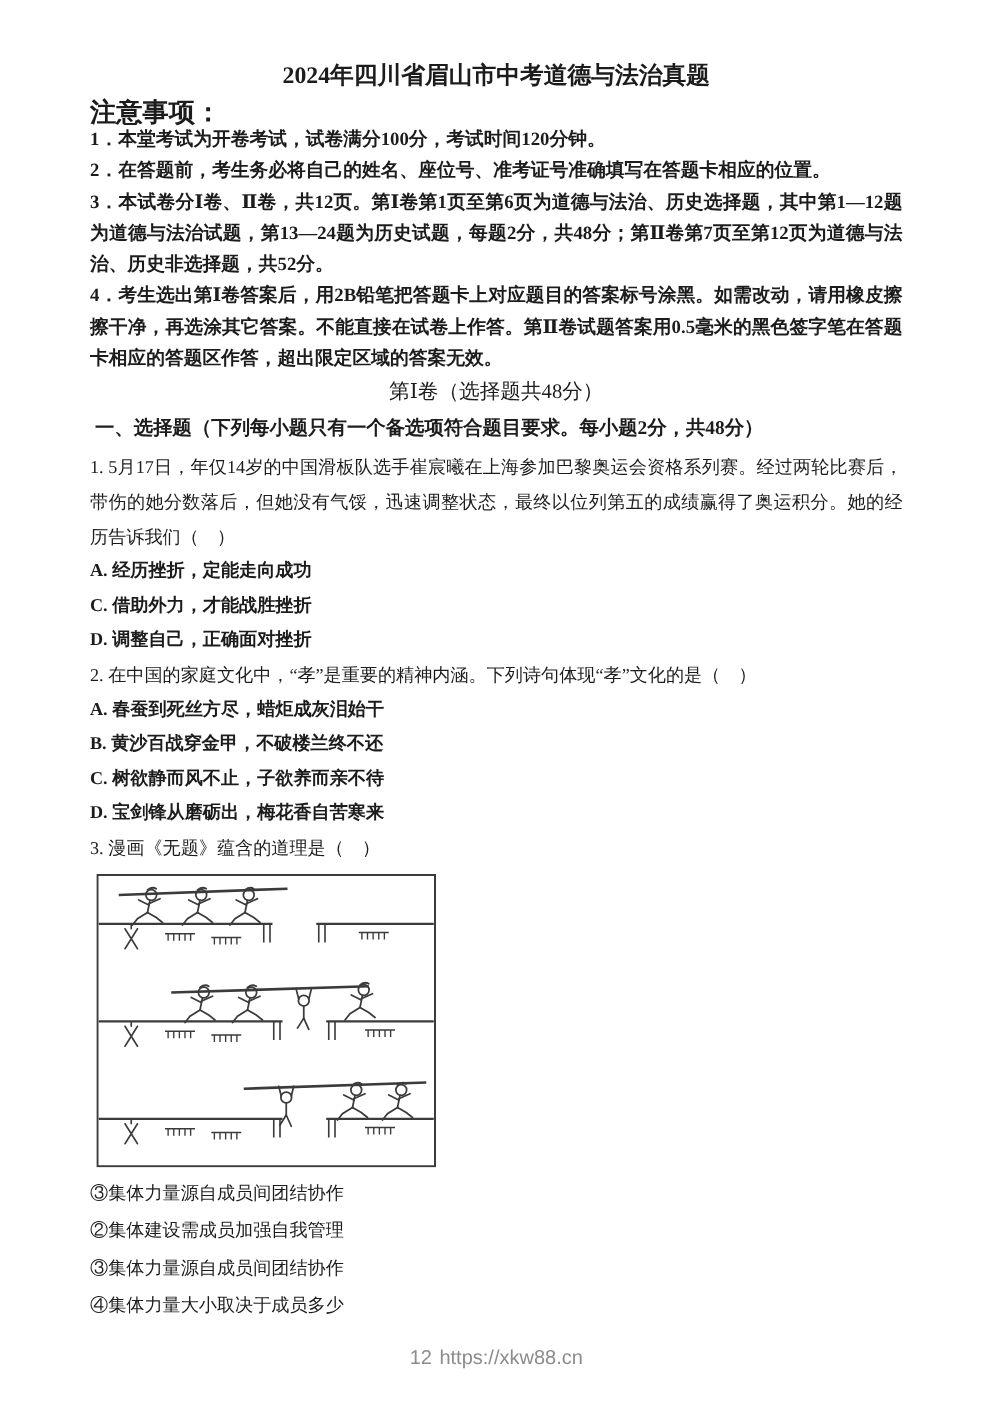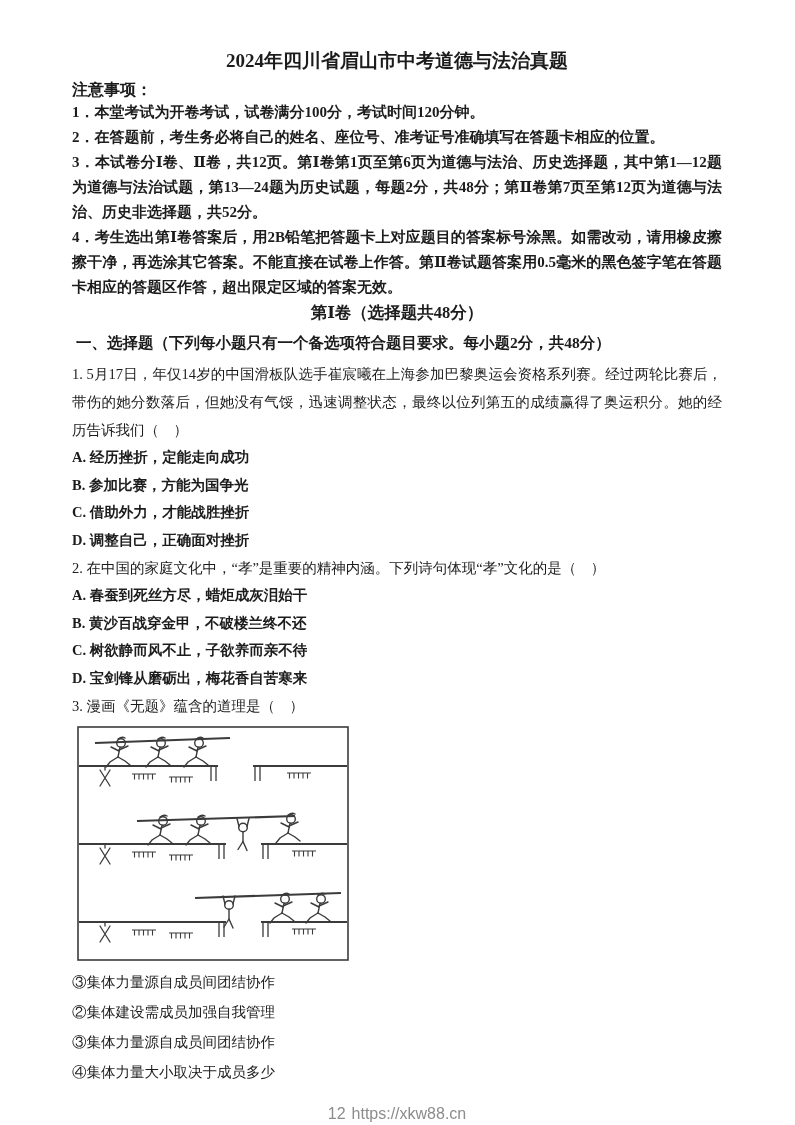--- a/index.html
+++ b/index.html
@@ -22,38 +22,38 @@
     background: #ffffff;
   }
   .doc-title {
     font-size: 19px;
     line-height: 26px;
     font-weight: bold;
     text-align: center;
     margin: 0 0 6px 0;
   }
   .notices-heading {
-    font-size: 16px;
+    font-size: 21px;
     line-height: 20px;
     font-weight: bold;
     margin: 0;
     font-family: Liberation Serif, serif;
   }
   .notice {
     font-size: 15px;
     line-height: 25px;
     font-weight: bold;
     margin: 0;
     text-align: justify;
     text-justify: inter-character;
   }
   .section-header {
     font-size: 16.5px;
     line-height: 26px;
-    font-weight: bold;
+    font-weight: normal;
     text-align: center;
     margin: 0;
   }
   .instruction {
     font-size: 15.5px;
     line-height: 26px;
     font-weight: bold;
     margin: 4px;
   }
   .stem {
@@ -107,21 +107,20 @@
     <p class="notice">3．本试卷分Ⅰ卷、Ⅱ卷，共12页。第Ⅰ卷第1页至第6页为道德与法治、历史选择题，其中第1—12题为道德与法治试题，第13—24题为历史试题，每题2分，共48分；第Ⅱ卷第7页至第12页为道德与法治、历史非选择题，共52分。</p>
     <p class="notice">4．考生选出第Ⅰ卷答案后，用2B铅笔把答题卡上对应题目的答案标号涂黑。如需改动，请用橡皮擦擦干净，再选涂其它答案。不能直接在试卷上作答。第Ⅱ卷试题答案用0.5毫米的黑色签字笔在答题卡相应的答题区作答，超出限定区域的答案无效。</p>
   </div>
 
   <p class="section-header">第Ⅰ卷（选择题共48分）</p>
   <p class="instruction">一、选择题（下列每小题只有一个备选项符合题目要求。每小题2分，共48分）</p>
 
   <div>
     <p class="stem">1. 5月17日，年仅14岁的中国滑板队选手崔宸曦在上海参加巴黎奥运会资格系列赛。经过两轮比赛后，带伤的她分数落后，但她没有气馁，迅速调整状态，最终以位列第五的成绩赢得了奥运积分。她的经历告诉我们（　）</p>
     <p class="option">A. 经历挫折，定能走向成功</p>
-    <p class="option">B. 参加比赛，方能为国争光</p>
     <p class="option">C. 借助外力，才能战胜挫折</p>
     <p class="option">D. 调整自己，正确面对挫折</p>
   </div>
 
   <div>
     <p class="stem">2. 在中国的家庭文化中，“孝”是重要的精神内涵。下列诗句体现“孝”文化的是（　）</p>
     <p class="option">A. 春蚕到死丝方尽，蜡炬成灰泪始干</p>
     <p class="option">B. 黄沙百战穿金甲，不破楼兰终不还</p>
     <p class="option">C. 树欲静而风不止，子欲养而亲不待</p>
     <p class="option">D. 宝剑锋从磨砺出，梅花香自苦寒来</p>

